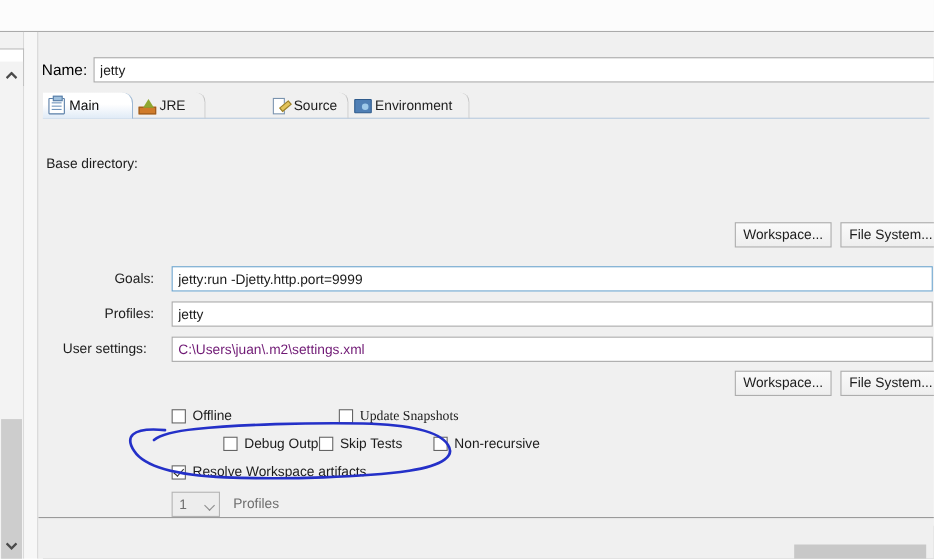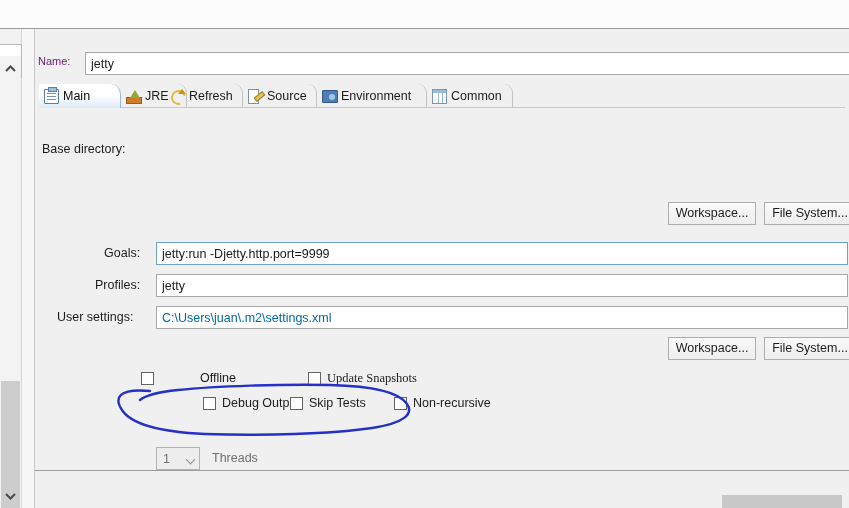--- a/index.html
+++ b/index.html
@@ -59,21 +59,21 @@
   .dialog {
     position: absolute; left: 35px; top: 29px; width: 814px; height: 479px;
     background: #f0f0f0;
   }
 
   .name-row {
     position: absolute; left: 0; top: 23px; height: 22px;
     left: 0; right: 0;
   }
   .name-label {
-    position: absolute; left: 3px; top: 3px; font-size: 11px; color: #701a75;
+    position: absolute; left: 3px; top: 3px; font-size: 14px; color: #000000;
   }
   .name-input {
     position: absolute; left: 50px; top: 0px; width: 765px; height: 23px;
     background: #ffffff; border: 1px solid #a8a8a8;
     padding: 2px 5px; font-family: "Liberation Sans", sans-serif;
     font-size: 12.5px; color: #1a1a1a; line-height: 18px;
     outline: none;
   }
 
   
@@ -164,21 +164,21 @@
   .field-label {
     position: absolute; font-size: 12.5px; color: #1c1c1c; white-space: nowrap;
   }
   .text-input {
     position: absolute; height: 23px;
     background: #ffffff; border: 1px solid #a8a8a8;
     padding: 2px 5px; font-family: "Liberation Sans", sans-serif;
     font-size: 12.5px; color: #1a1a1a; line-height: 18px; outline: none;
   }
   .text-input.focused { border: 1px solid #6ba3cd; }
-  .text-input.placeholder { color: #0369a1; }
+  .text-input.placeholder { color: #701a75; }
 
   .btn {
     position: absolute; height: 23px;
     background: linear-gradient(to bottom, #fafafa, #eeeeee);
     border: 1px solid #adadad;
     font-family: "Liberation Sans", sans-serif; font-size: 12.5px;
     color: #1c1c1c; text-align: center; line-height: 21px;
     white-space: nowrap; overflow: hidden;
   }
 
@@ -270,36 +270,28 @@
 
     <div class="tabbar">
       <div class="tab selected" style="left:0px;width:82px;">
         <span class="tab-ico ico-main"></span>
         <span>Main</span>
       </div>
       <div class="tab" style="left:82px;width:66px;">
         <span class="tab-ico ico-jre"></span>
         <span>JRE</span>
       </div>
-      <div class="tab" style="left:126px;width:78px;">
-        <span class="tab-ico ico-refresh"></span>
-        <span>Refresh</span>
-      </div>
       <div class="tab" style="left:278px;width:110px;">
         <span class="tab-ico ico-env"></span>
         <span>Environment</span>
       </div>
       <div class="tab" style="left:204px;width:74px;">
         <span class="tab-ico ico-source"></span>
         <span>Source</span>
       </div>
-      <div class="tab" style="left:388px;width:86px;">
-        <span class="tab-ico ico-common"></span>
-        <span>Common</span>
-      </div>
     </div>
 
     <div class="panel">
 
       <span class="field-label" style="left:3px; top:34px;">Base directory:</span>
 
       <div class="btn" style="left:629px; top:94px; width:88px;">Workspace...</div>
       <div class="btn" style="left:725px; top:94px; width:92px;">File System...</div>
 
       <span class="field-label" style="left:65px; top:138px;">Goals:</span>
@@ -307,21 +299,21 @@
 
       <span class="field-label" style="left:56px; top:170px;">Profiles:</span>
       <input class="text-input" style="left: 117px; top: 166px; width: 692px;" value="jetty">
 
       <span class="field-label" style="left:18px; top:202px;">User settings:</span>
       <input class="text-input placeholder" style="left: 117px; top: 198px; width: 692px;" value="C:\Users\juan\.m2\settings.xml">
 
       <div class="btn" style="left:629px; top:229px; width:88px;">Workspace...</div>
       <div class="btn" style="left:725px; top:229px; width:92px;">File System...</div>
 
-      <div class="cb-row" style="left:102px; top:263px;gap:40px;">
+      <div class="cb-row" style="left:117px; top:263px;">
         <span class="cb"></span>
         <span class="cb-label">Offline</span>
       </div>
       <div class="cb-row" style="left:269px; top:263px;font-family:Liberation Serif, serif;">
         <span class="cb"></span>
         <span class="cb-label">Update Snapshots</span>
       </div>
 
       <div class="cb-row" style="left:117px; top:288px;padding-left:47px;">
         <span class="cb"></span>
@@ -329,26 +321,30 @@
       </div>
       <div class="cb-row" style="left:251px; top:288px;">
         <span class="cb"></span>
         <span class="cb-label">Skip Tests</span>
       </div>
       <div class="cb-row" style="left:355px; top:288px;">
         <span class="cb"></span>
         <span class="cb-label">Non-recursive</span>
       </div>
 
+      <div class="cb-row" style="left:117px; top:314px;">
+        <span class="cb checked"></span>
+        <span class="cb-label">Resolve Workspace artifacts</span>
+      </div>
 
       <div class="combo" style="left:117px; top:339px;">
         <span class="combo-val">1</span>
         <span class="combo-arrow"></span>
       </div>
-      <span class="field-label" style="left:173px; top:343px; color:#6f6f6f;">Threads</span>
+      <span class="field-label" style="left:173px; top:343px; color:#6f6f6f;">Profiles</span>
     </div>
 
     <div class="table">
       <div class="th" style="left:0px; width:120px;">Parameter Na...</div>
       <div class="th" style="left:120px; width:200px;">Value</div>
       <div class="th" style="left:320px; width:488px; border-right:none;"></div>
     </div>
   </div>
 
   <div class="bottom-strip"></div>

